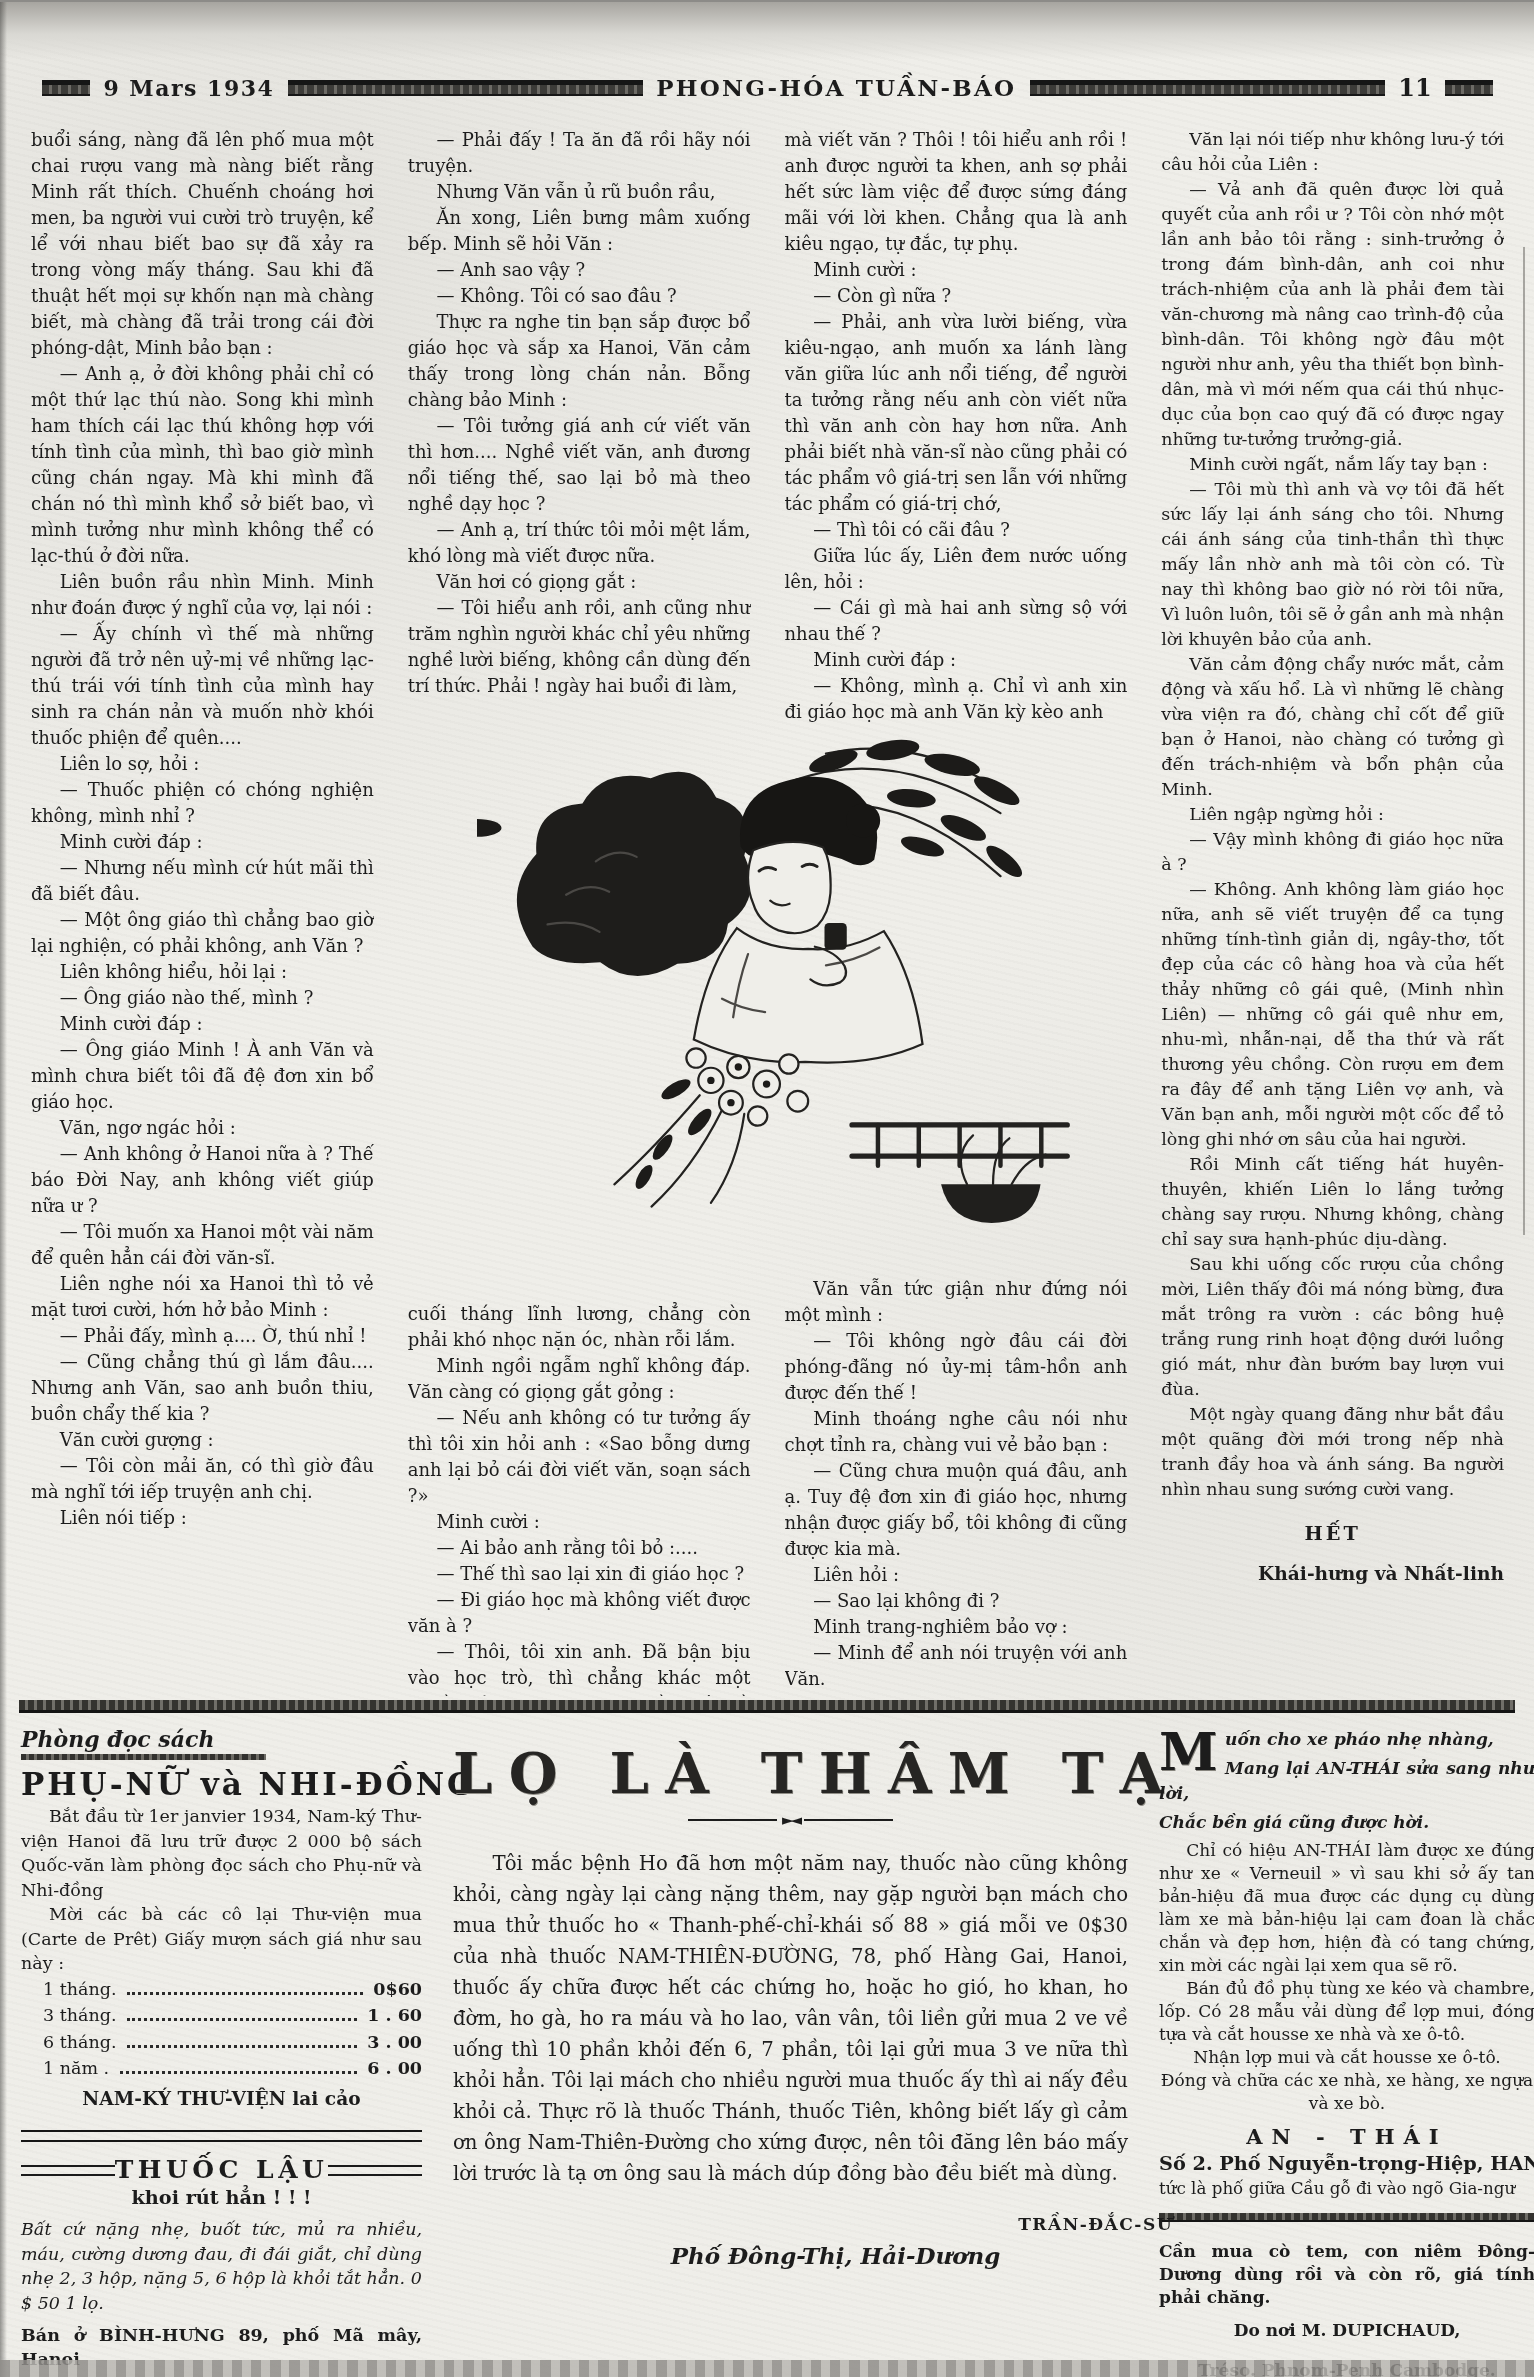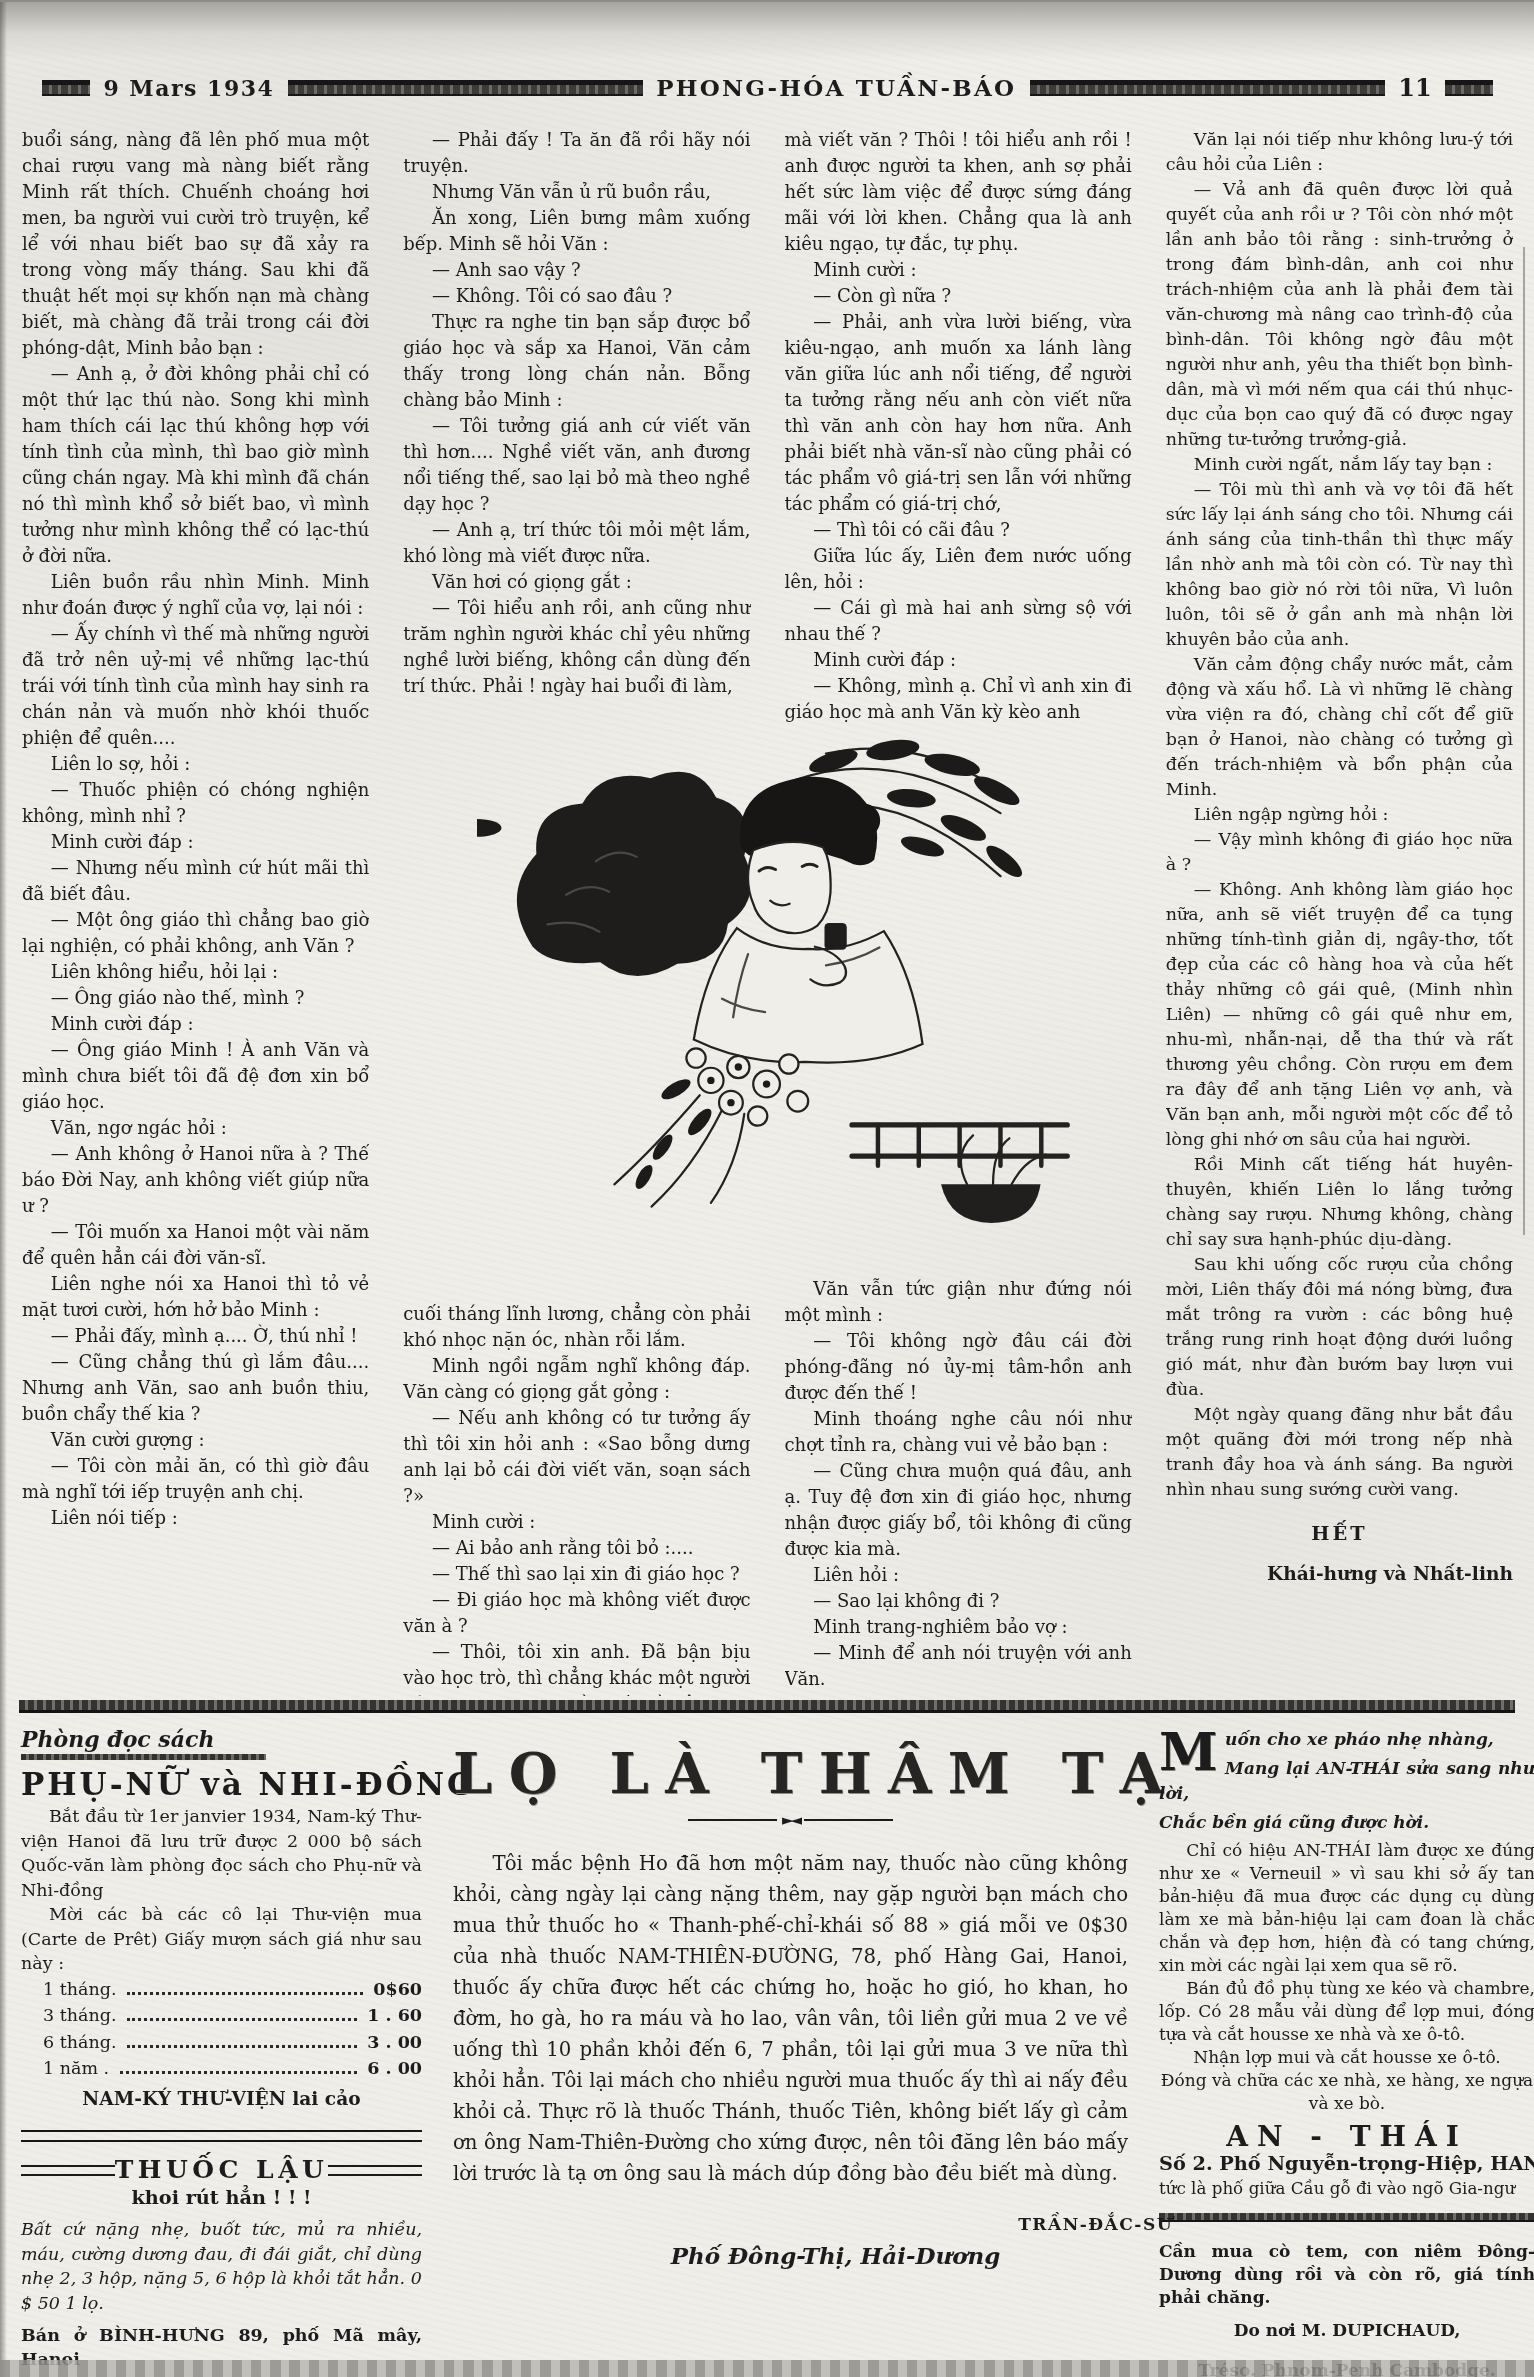--- a/index.html
+++ b/index.html
@@ -25,21 +25,21 @@
   .rule2{height:9px;border-top:5.2px solid #161616;border-bottom:2.2px solid #161616;
     background:repeating-linear-gradient(90deg,#3c3b38 0 6.7px,#6d6b66 6.7px 9.7px);}
   .rule2.sm{width:48px;}
   .rule2.grow{flex:1 1 auto;}
   .hdr-date{font-weight:bold;font-size:22px;letter-spacing:1.5px;white-space:nowrap;}
   .hdr-title{font-weight:bold;font-size:23px;letter-spacing:2.2px;white-space:nowrap;}
   .hdr-page{font-weight:bold;font-size:24px;white-space:nowrap;}
 
   
   .story{position:absolute;left:0;top:125px;width:100%;height:1569px;box-sizing:border-box;
-    padding:0 22px;display:grid;grid-template-columns:repeat(4,1fr);column-gap:34px;
+    padding:0 31px;display:grid;grid-template-columns:repeat(4,1fr);column-gap:34px;
     overflow:hidden;text-align:justify;font-size:18px;line-height:26px;}
   .story .col{overflow:hidden;}
   .para{margin:0;text-indent:1.6em;}
   .para.flush{text-indent:0;}
   .spacer-c2{height:602px;}
   .spacer-c3{height:551px;}
   .col4{font-size:17.5px;line-height:25px;}
   .the-end{text-align:center;font-weight:bold;font-size:19.3px;letter-spacing:3px;margin-top:19.3px;text-indent:0;}
   .authors{text-align:right;font-weight:bold;font-size:18.6px;margin-top:15px;text-indent:0;}
 
@@ -84,21 +84,21 @@
   .lo-fl-glyph{font-family:"DejaVu Sans",sans-serif;font-size:15px;letter-spacing:-3px;}
   .lo-body{font-size:19.7px;line-height:31px;text-align:justify;}
   .lo-body .para{text-indent:2em;}
   .lo-sign{margin-top:25px;text-align:right;transform:translateX(45px);font-weight:bold;font-size:17px;letter-spacing:1.5px;}
   .lo-sign2{text-align:center;transform:translateX(45px);font-style:italic;font-weight:bold;font-size:23px;margin-top:7.4px;}
 
   .verse{margin:0 0 4.5px;font-style:italic;font-weight:bold;text-indent:0;line-height:24.5px;}
   .dropcap{float:left;font-size:53px;line-height:43px;font-weight:bold;margin:3px 7.4px 0 0;
     text-shadow:0.7px 0.7px 0 #87857e;}
   .at-center{text-align:center;text-indent:0;}
-  .at-brand{text-align:center;font-weight:bold;font-size:28px;letter-spacing:9px;margin:10.4px 0 4.5px;}
+  .at-brand{text-align:center;font-weight:bold;font-size:21px;letter-spacing:9px;margin:10.4px 0 4.5px;}
   .at-addr{font-weight:bold;font-size:19.3px;margin:0;text-indent:0;white-space:nowrap;}
   .at-note{font-size:16.7px;margin:1.5px 0 0;text-indent:0;white-space:nowrap;}
   .at-sep{margin:13.4px 0 18px;height:6.7px;
     background:repeating-linear-gradient(90deg,#34332f 0 6px,#6f6d67 6px 9px);
     border-bottom:2.2px solid #141414;}
   .st-body{font-weight:bold;margin:0;text-indent:0;text-align:justify;}
   .st-contact{ text-align:center;font-weight:bold;margin-top:10.4px;text-indent:0;}
   .st-contact2{text-align:center;font-weight:bold;text-indent:0;}
 </style>
 </head>

